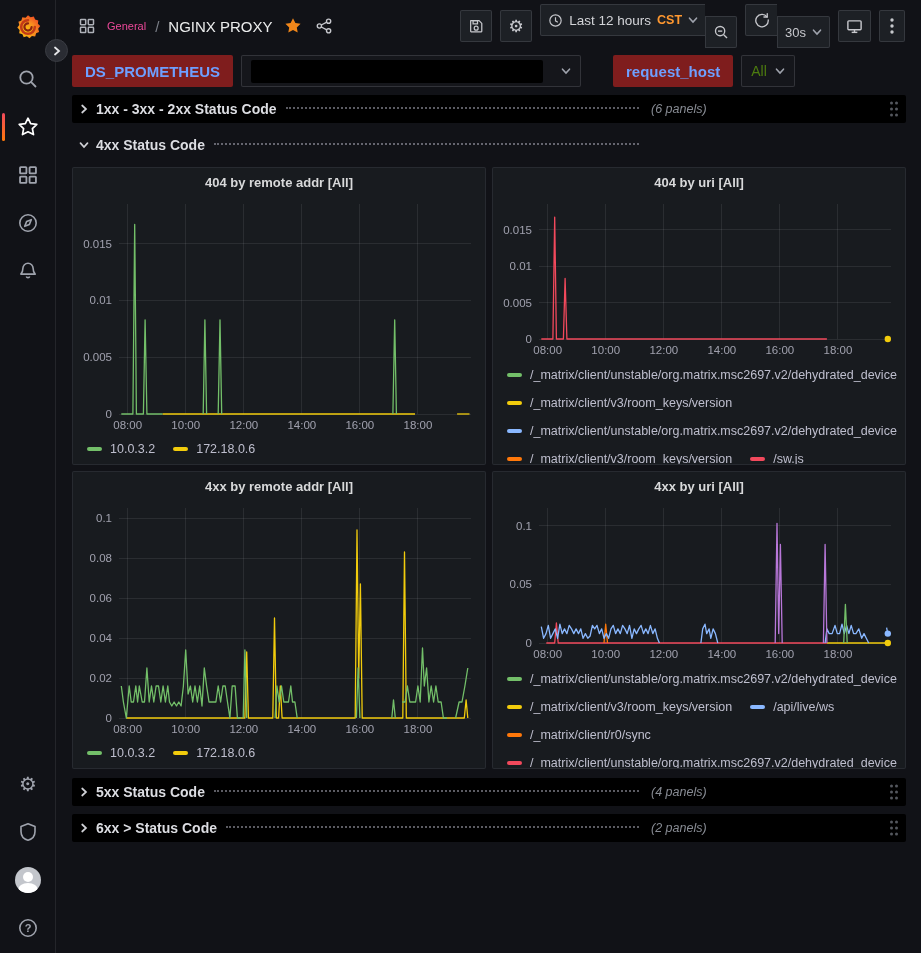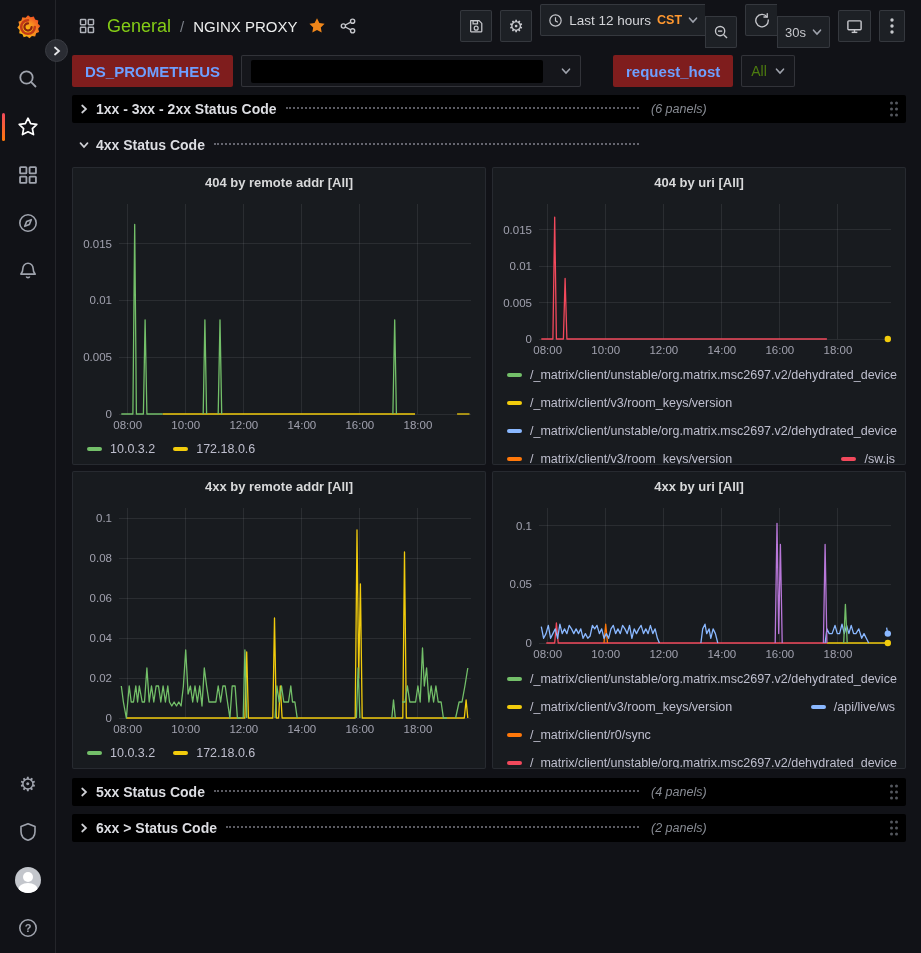--- a/index.html
+++ b/index.html
@@ -43,21 +43,21 @@
   }
 
   
   .main { flex:1; display:flex; flex-direction:column; min-width:0; }
 
   .header {
     height:52px; display:flex; align-items:center;
     padding:0 16px 0 20px; gap:8px;
   }
   .breadcrumb { display:flex; align-items:center; gap:9px; flex:1; min-width:0; }
-  .crumb-link { font-size:18px; color:#84cc16; text-decoration:none; cursor:pointer; }
+  .crumb-link { font-size:11px; color:#ec4899; text-decoration:none; cursor:pointer; }
   .crumb-sep { color:#7b7f88; font-size:15px; }
   .crumb-current { font-size:15px; color:#eceded; }
   .icon-btn-bare { background:none; border:none; color:#c7c8cd; cursor:pointer; display:flex; align-items:center; padding:2px; }
 
   .toolbar { display:flex; align-items:center; gap:8px; }
   .tb-btn {
     height:32px; min-width:32px; padding:0 7px;
     background:#1d2025; border:1px solid rgba(204,204,220,0.14); border-radius:2px;
     color:#c7c8cd; display:flex; align-items:center; justify-content:center; gap:6px;
     font-size:13px; cursor:pointer; white-space:nowrap;
@@ -117,21 +117,21 @@
   .panel-title {
     height:28px; flex:0 0 28px; display:flex; align-items:center; justify-content:center;
     font-size:13px; font-weight:700; color:#d8d9da; cursor:pointer;
   }
   .chart-plot { flex:1; position:relative; min-height:0; }
   .panel.short-plot .chart-plot { min-height:163px; }
   .chart-plot svg { position:absolute; left:0; top:0; }
 
   .legend { padding:2px 10px 2px 14px; display:flex; flex-wrap:wrap; column-gap:18px; overflow:hidden; align-content:flex-start; }
   .legend.single { height:30px; }
-  .legend.multi { height:105px;justify-content:space-between; }
+  .legend.multi { height:105px; }
   .legend-item { display:flex; align-items:center; gap:8px; height:26px; cursor:pointer; white-space:nowrap; }
   .legend.multi .legend-item { height:28px; }
   .legend-label { font-size:12.5px; color:rgba(204,204,220,0.92); }
   .swatch { width:15px; height:4px; border-radius:2px; flex:0 0 15px; }
 
   .spacer-bottom { height:100px; }
 </style>
 </head>
 <body>
 

